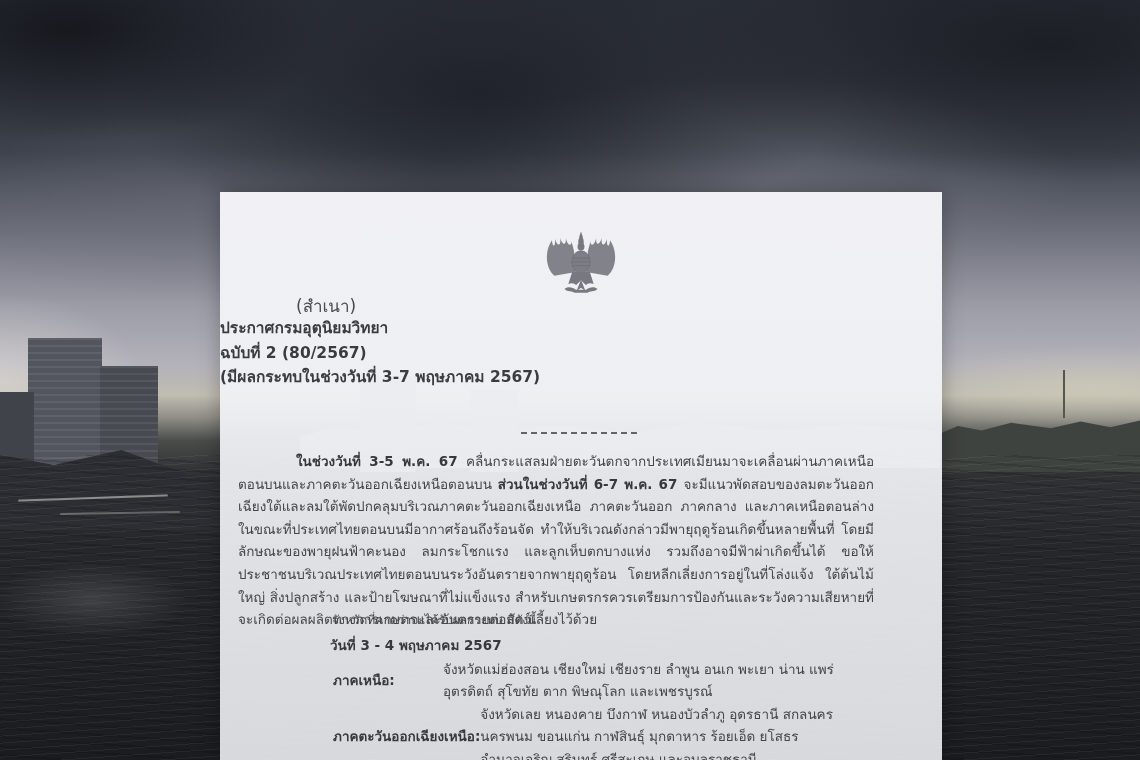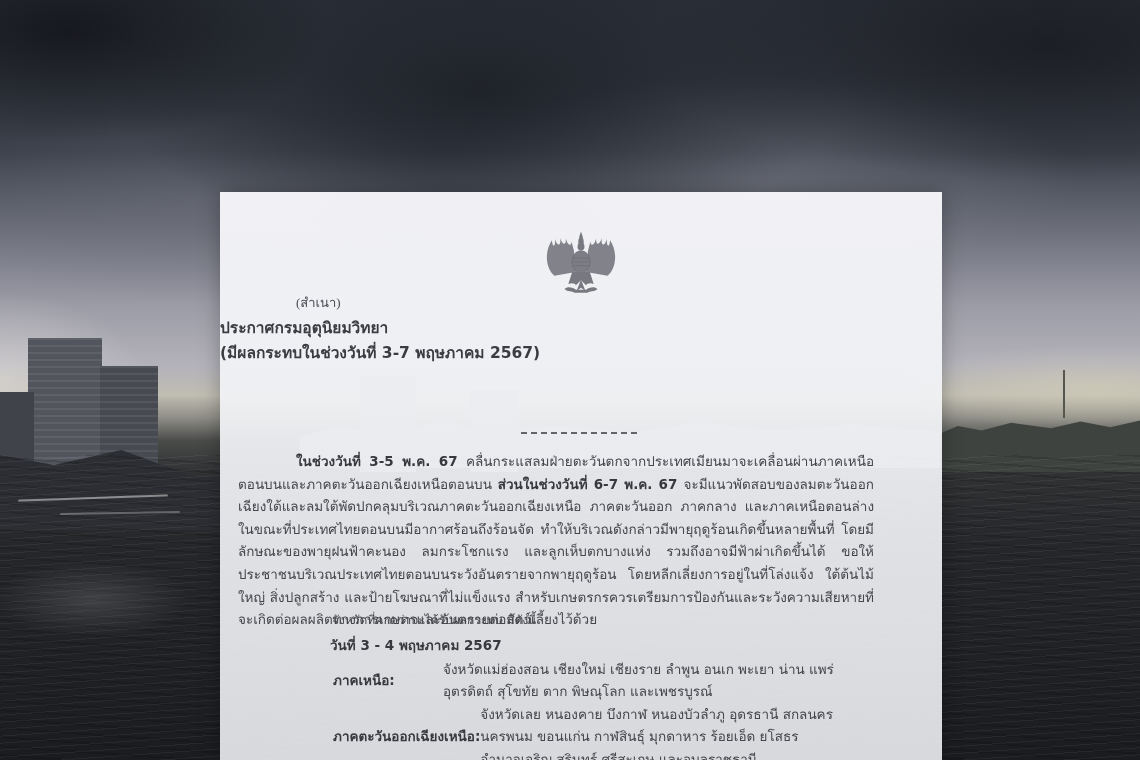--- a/index.html
+++ b/index.html
@@ -48,21 +48,21 @@
   .glow-water-left{position:absolute;left:0;top:540px;width:230px;height:120px;
     background:radial-gradient(ellipse 140px 55px at 40% 50%, rgba(118,120,126,.35), transparent 70%);}
 
   
   .paper{
     position:absolute;left:220px;top:192px;width:722px;height:568px;
     background:linear-gradient(180deg, rgba(247,247,250,.96) 0%, rgba(242,243,246,.95) 30%, rgba(238,239,242,.93) 62%, rgba(232,233,236,.92) 100%);
     box-shadow:0 0 20px rgba(0,0,0,.28);
     color:#45454c;
   }
-  .copy-label{position:absolute;left:76px;top:100px;font-size:13px;color:#4a4a52;font-family:Liberation Serif, serif;}
+  .copy-label{position:absolute;left:76px;top:100px;font-size:17px;color:#4a4a52;}
   .emblem{position:absolute;left:0;top:38px;width:100%;text-align:center;}
   .emblem svg{width:76px;height:70px;}
   .titles{position:absolute;left:0;top:124px;width:100%;text-align:left;}
   .titles .tline{height:24.5px;line-height:24.5px;font-weight:bold;font-size:15.5px;color:#3b3b42;}
   .divider{position:absolute;left:50%;top:240px;width:120px;height:2px;transform:translateX(-50%);
     background:repeating-linear-gradient(90deg,#63636b 0 6px, transparent 6px 10px);}
   .body-par{position:absolute;left:18px;top:258px;width:636px;font-size:13.5px;line-height:22.6px;
     text-align:justify;text-indent:58px;color:#45454c;}
   .body-par b{color:#38383f;margin-top:24px;}
   .impact-intro{position:absolute;left:112px;top:418px;font-size:12px;}
@@ -121,20 +121,21 @@
         <path d="M46,66 L40,85 C46,83 50,84 52,87 L60,79 L68,87 C70,84 74,83 80,85 L74,66 Z"></path>
 
         <path d="M60,78 L53,96 L60,91 L67,96 Z"></path>
 
         <path d="M34,93 C39,88 48,91 52,94 L68,94 C72,91 81,88 86,93 C81,98 74,96 70,99 L50,99 C46,96 39,98 34,93 Z"></path>
       </svg>
     </div>
 
     <div class="titles">
       <div class="tline">ประกาศกรมอุตุนิยมวิทยา</div>
+      <div class="tline">ฉบับที่ 2 (80/2567)</div>
       <div class="tline">(มีผลกระทบในช่วงวันที่ 3-7 พฤษภาคม 2567)</div>
     </div>
 
     <div class="divider"></div>
 
     <div class="body-par"><b>ในช่วงวันที่ 3-5 พ.ค. 67 </b><span>คลื่นกระแสลมฝ่ายตะวันตกจากประเทศเมียนมาจะเคลื่อนผ่านภาคเหนือตอนบนและภาคตะวันออกเฉียงเหนือตอนบน </span><b>ส่วนในช่วงวันที่ 6-7 พ.ค. 67 </b><span>จะมีแนวพัดสอบของลมตะวันออกเฉียงใต้และลมใต้พัดปกคลุมบริเวณภาคตะวันออกเฉียงเหนือ ภาคตะวันออก ภาคกลาง และภาคเหนือตอนล่าง ในขณะที่ประเทศไทยตอนบนมีอากาศร้อนถึงร้อนจัด ทำให้บริเวณดังกล่าวมีพายุฤดูร้อนเกิดขึ้นหลายพื้นที่ โดยมีลักษณะของพายุฝนฟ้าคะนอง ลมกระโชกแรง และลูกเห็บตกบางแห่ง รวมถึงอาจมีฟ้าผ่าเกิดขึ้นได้ ขอให้ประชาชนบริเวณประเทศไทยตอนบนระวังอันตรายจากพายุฤดูร้อน โดยหลีกเลี่ยงการอยู่ในที่โล่งแจ้ง ใต้ต้นไม้ใหญ่ สิ่งปลูกสร้าง และป้ายโฆษณาที่ไม่แข็งแรง สำหรับเกษตรกรควรเตรียมการป้องกันและระวังความเสียหายที่จะเกิดต่อผลผลิตทางการเกษตรและอันตรายต่อสัตว์เลี้ยงไว้ด้วย</span></div>
 
     <div class="impact-intro">จังหวัดที่คาดว่าจะได้รับผลกระทบ มีดังนี้</div>
     <div class="date-heading">วันที่ 3 - 4 พฤษภาคม 2567</div>
 

